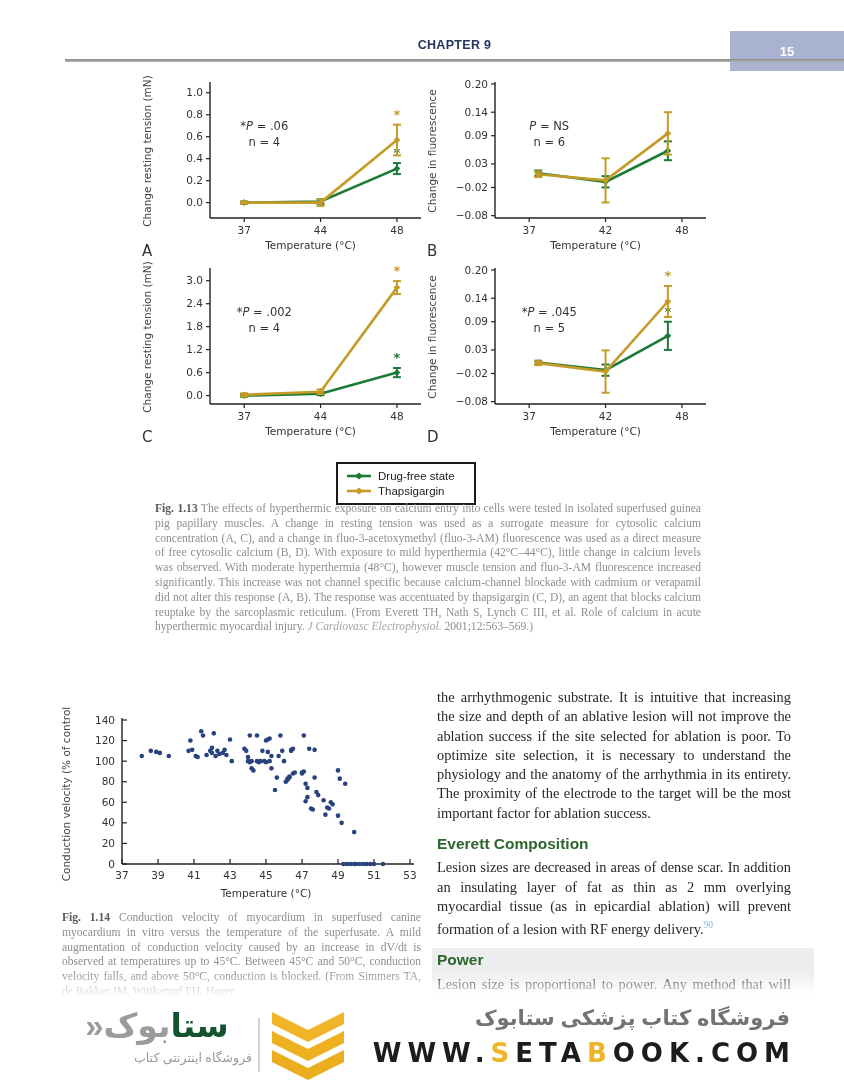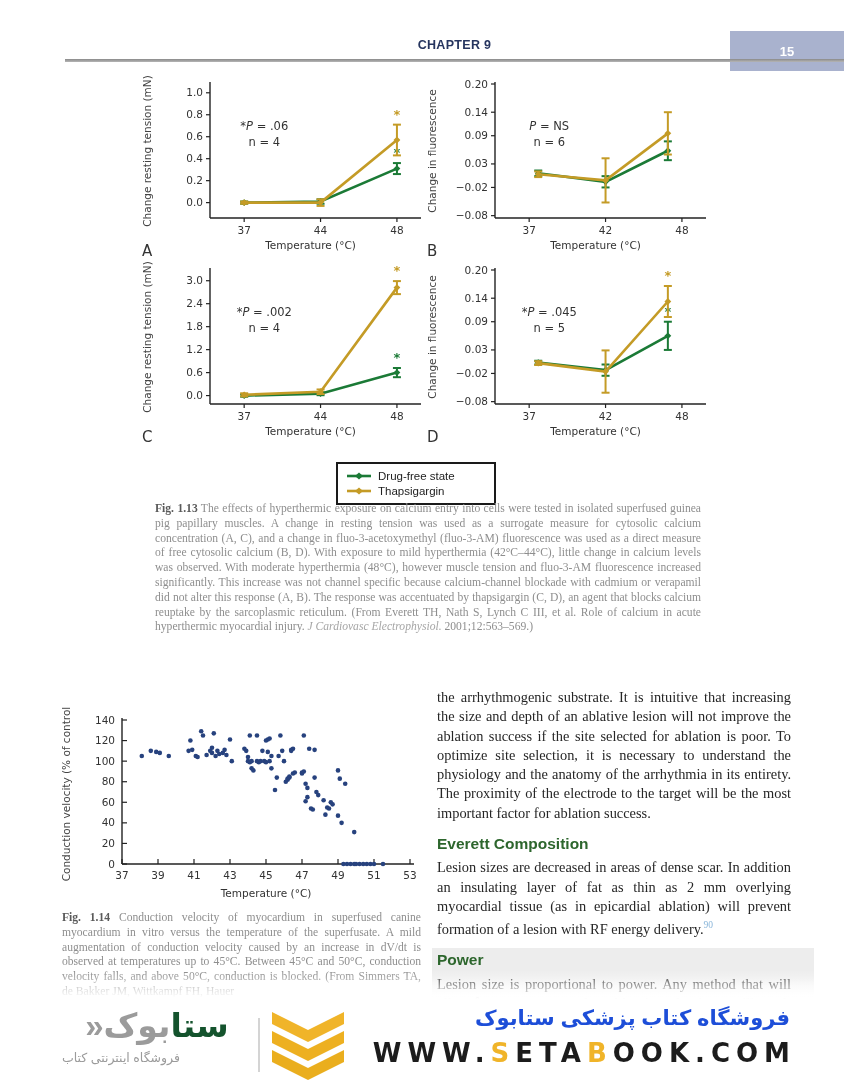--- a/index.html
+++ b/index.html
@@ -18,21 +18,21 @@
 
   
   .chart{position:absolute;}
   #chart-A{left:138px;top:72px;width:287px;height:190px;}
   #chart-B{left:423px;top:72px;width:287px;height:190px;}
   #chart-C{left:138px;top:258px;width:287px;height:190px;}
   #chart-D{left:423px;top:258px;width:287px;height:190px;}
   #chart-scatter{left:58px;top:706px;width:364px;height:204px;}
 
   
-  .legend-box{position:absolute;left:336px;top:462px;width:160px;border:2px solid #1a1a1a;
+  .legend-box{position:absolute;left:336px;top:462px;width:140px;border:2px solid #1a1a1a;
               background:#fff;padding:4px 6px 5px 8px;box-sizing:border-box;}
   .legend-row{display:flex;align-items:center;gap:6px;height:15px;}
   .legend-label{font-size:11.5px;color:#222;}
 
   
   .caption{font-size:11.6px;line-height:14.8px;color:#8e8e8e;text-align:justify;font-family:Liberation Serif, serif;}
   .caption b{color:#5a5a5a;}
   .caption i{color:#a6a6a6;}
   .caption13{position:absolute;left:155px;top:502px;width:546px;}
   .caption14{position:absolute;left:62px;top:911px;width:359px;height:92px;overflow:hidden;z-index:1;}
@@ -52,25 +52,25 @@
   .fade{position:absolute;background:linear-gradient(rgba(255,255,255,0),#ffffff 80%);z-index:2;}
   .fade-left{left:58px;top:972px;width:366px;height:32px;}
   .fade-right{left:430px;top:970px;width:386px;height:36px;}
 
   
   .footer{position:absolute;left:0;top:1004px;width:844px;height:76px;background:#fff;z-index:3;}
   .brand-line{position:absolute;left:62px;top:2px;width:190px;text-align:center;direction:rtl;
               font-size:33px;font-weight:bold;line-height:40px;}
   .brand-yellow{color:#14532d;}
   .brand-gray{color:#9b9b9b;}
-  .brand-sub{position:absolute;left:62px;top:46px;width:190px;text-align:left;direction:rtl;
+  .brand-sub{position:absolute;left:62px;top:46px;width:190px;text-align:right;direction:rtl;
              font-size:12.5px;color:#9b9b9b;}
   .logo-divider{position:absolute;left:258px;top:14px;width:2px;height:54px;background:#d4d4d4;}
   .logo-emblem{position:absolute;left:272px;top:8px;}
-  .persian-title{position:absolute;right:54px;top:2px;direction:rtl;font-size:21px;font-weight:bold;color:#1d4ed8;}
+  .persian-title{position:absolute;right:54px;top:2px;direction:rtl;font-size:21px;font-weight:bold;color:#737373;}
   .website{position:absolute;right:48px;top:34px;font-size:26px;font-weight:bold;
            letter-spacing:6px;color:#1c1c1c;font-family:"DejaVu Sans",sans-serif;}
 </style>
 </head>
 <body>
 
 <div class="page">
 
   <div class="header">
     <span class="chapter">CHAPTER 9</span>

